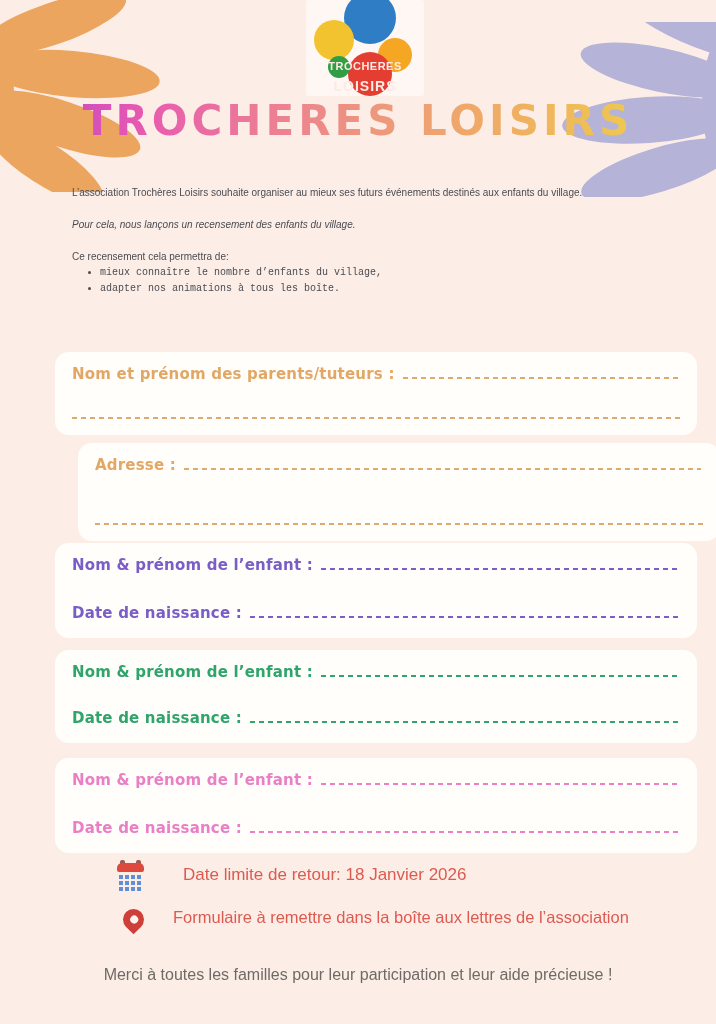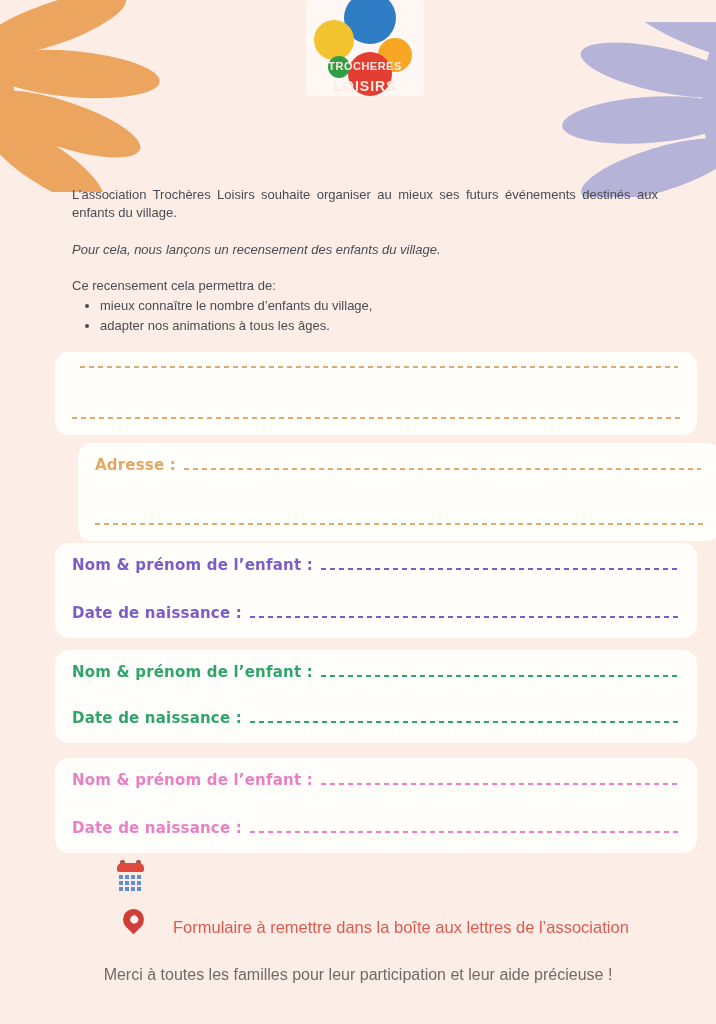--- a/index.html
+++ b/index.html
@@ -26,27 +26,27 @@
   .logo-l2{display:block;font-size:14px;margin-top:7px;letter-spacing:1px;}
 
   
   .title{position:absolute;top:96px;left:0;width:100%;margin:0;text-align:center;
          font-family:"DejaVu Sans",sans-serif;font-weight:800;font-size:42px;letter-spacing:4px;
          color:#e8559f;
          background:linear-gradient(90deg,#c447c4 6%,#e85ab0 20%,#ec7f93 38%,#ee9d76 56%,#f0af61 72%,#eec84e 88%);
          -webkit-background-clip:text;background-clip:text;-webkit-text-fill-color:transparent;}
 
   
-  .intro{position:absolute;left:72px;top:186px;width:586px;color:#4b4b52;font-size:13px;line-height:1.42;}
+  .intro{position:absolute;left:72px;top:186px;width:586px;color:#4b4b52;font-size:10px;line-height:1.42;}
   .intro p{margin:0 0 10px 0;}
   .p-just{text-align:justify;}
   .p2{margin-bottom:18px !important;margin-top:18px !important;font-style:italic;}
   .p3{margin-bottom:1px !important;}
   .intro ul{margin:1px 0 0 0;padding-left:28px;}
-  .intro li{margin:0 0 2px 0;}
+  .intro li{margin:0 0 2px 0;font-family:Liberation Mono, monospace;}
 
   
   .fbox{position:absolute;left:55px;width:642px;background:#fffefb;border-radius:14px;
         display:flex;flex-direction:column;justify-content:space-between;
         padding:14px 17px 16px 17px;box-sizing:border-box;
         font-family:"DejaVu Sans",sans-serif;}
   .box-parents{top:352px;height:83px;}
   .box-address{top:443px;height:98px;margin-left:23px;}
   .box-child1{top:543px;height:95px;}
   .box-child2{top:650px;height:93px;}
@@ -58,21 +58,21 @@
   .fline-full{height:2px;width:100%;
          background:repeating-linear-gradient(90deg,var(--c) 0 5px,transparent 5px 9px);}
   .c-sand{--c:#ddab71;color:#e3a765;}
   .c-sand .flabel{color:#e3a765;}
   .c-purple{--c:#7a5dc7;} .c-purple .flabel{color:#7a5dc7;}
   .c-greenl{--c:#2fa46b;} .c-greenl .flabel{color:#2fa46b;}
   .c-pink{--c:#e97fc5;} .c-pink .flabel{color:#e97fc5;}
 
   
   .foot-deadline{position:absolute;left:117px;top:860px;display:flex;align-items:center;}
-  .foot-return{position:absolute;left:121px;top:906px;display:flex;align-items:flex-end;}
+  .foot-return{position:absolute;left:121px;top:906px;display:flex;align-items:flex-start;}
   .red-text{color:#dd5a50;font-size:16.5px;line-height:1.35;}
   .deadline-text{margin-left:39px;font-size:17px;}
   .return-text{margin-left:26px;}
   .thanks{position:absolute;left:0;top:966px;width:100%;margin:0;text-align:center;
           color:#6f6a66;font-size:16px;}
 
   
   .cal-icon{position:relative;width:27px;height:31px;display:inline-block;flex:0 0 auto;}
   .cal-knob{position:absolute;top:0;width:5px;height:8px;background:#a1574a;border-radius:2px;}
   .k1{left:3px;} .k2{right:3px;}
@@ -120,33 +120,35 @@
     <span class="c c-yellow"></span>
     <span class="c c-orange"></span>
     <span class="c c-red"></span>
     <span class="c c-green"></span>
     <span class="logo-text">
       <span class="logo-l1">TROCHERES</span>
       <span class="logo-l2">LOISIRS</span>
     </span>
   </div>
 
+  <h1 class="title">TROCHERES LOISIRS</h1>
 
   <div class="intro">
     <p class="p-just">L’association Trochères Loisirs souhaite organiser au mieux ses futurs événements destinés aux enfants du village.</p>
     <p class="p2">Pour cela, nous lançons un recensement des enfants du village.</p>
     <p class="p3">Ce recensement cela permettra de:</p>
     <ul>
       <li>mieux connaître le nombre d’enfants du village,</li>
-      <li>adapter nos animations à tous les âges.</li>
+      <li>adapter nos animations à tous les boîte.</li>
     </ul>
   </div>
 
   <div class="fbox box-parents c-sand">
     <div class="frow">
+      <span class="flabel">Nom et prénom des parents/tuteurs :</span>
       <span class="fline"></span>
     </div>
     <div class="fline-full"></div>
   </div>
 
   <div class="fbox box-address c-sand">
     <div class="frow">
       <span class="flabel">Adresse :</span>
       <span class="fline"></span>
     </div>
@@ -186,20 +188,21 @@
     </div>
   </div>
 
   <div class="foot-deadline">
     <span class="cal-icon">
       <span class="cal-knob k1"></span>
         <span class="cal-knob k2"></span>
       <span class="cal-top"></span>
       <span class="cal-dot"></span>
     </span>
+    <span class="red-text deadline-text">Date limite de retour: 18 Janvier 2026</span>
   </div>
 
   <div class="foot-return">
     <span class="pin-wrap">
       <span class="pin-icon"></span>
     </span>
     <span class="red-text return-text">
       <span>Formulaire à remettre dans la boîte aux lettres de l’association</span><br>
     </span>
   </div>

